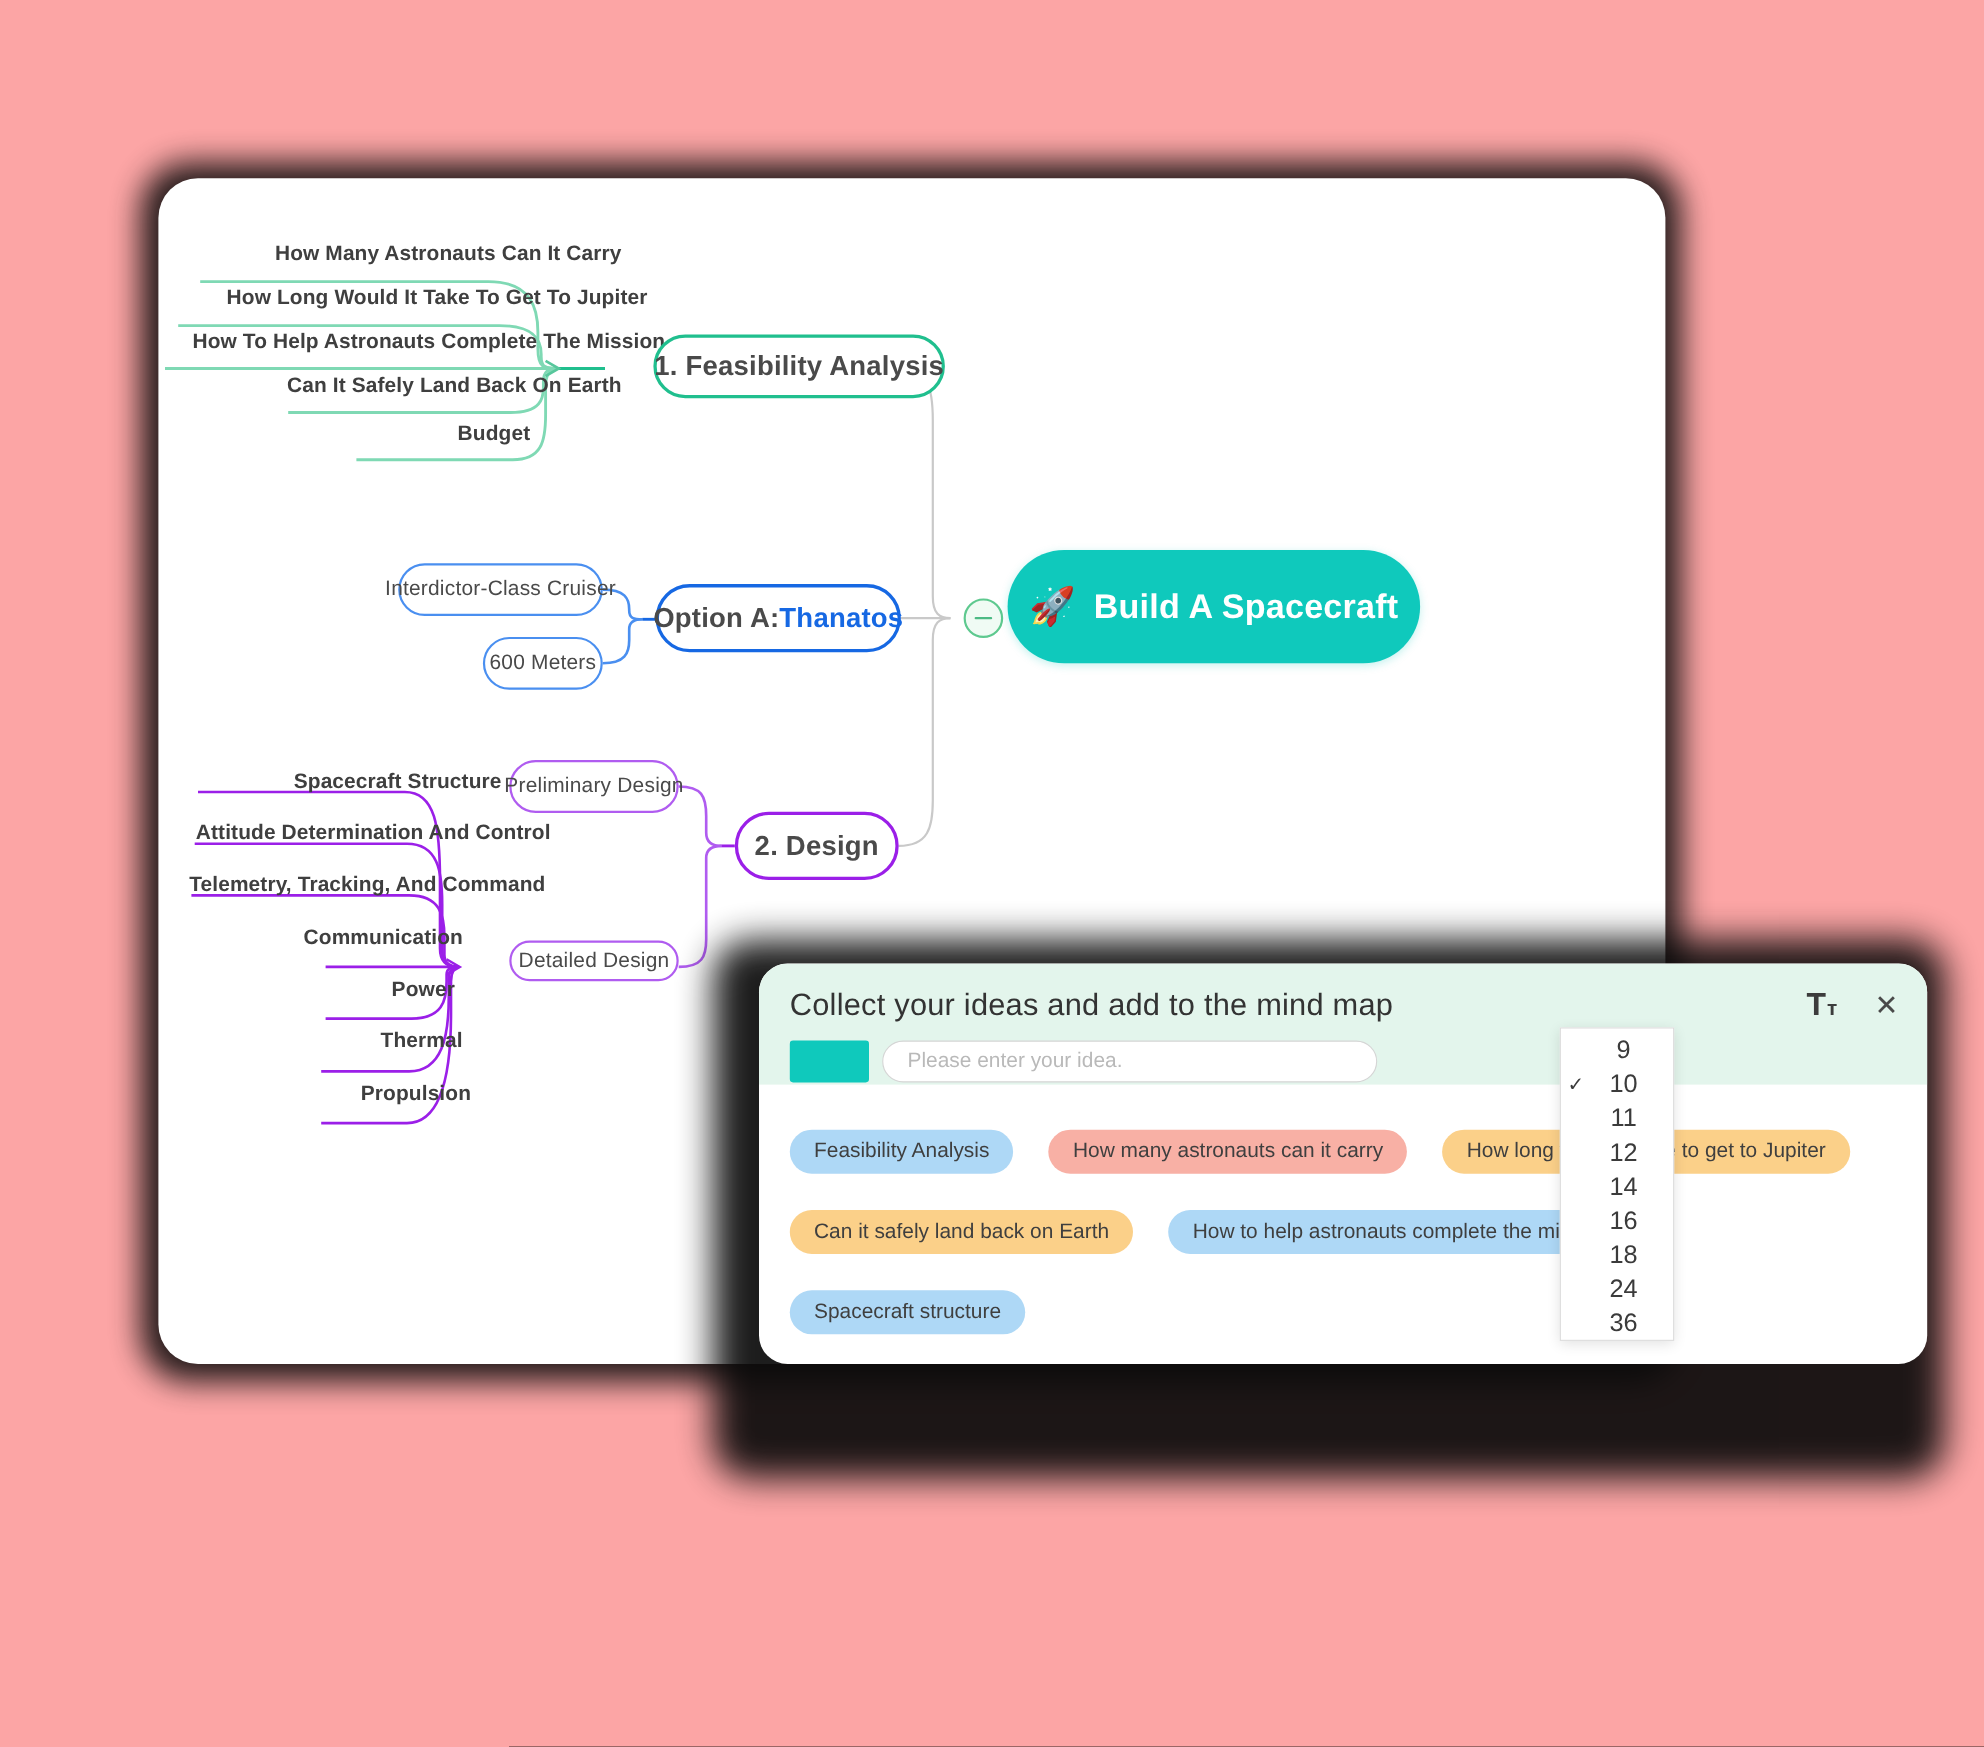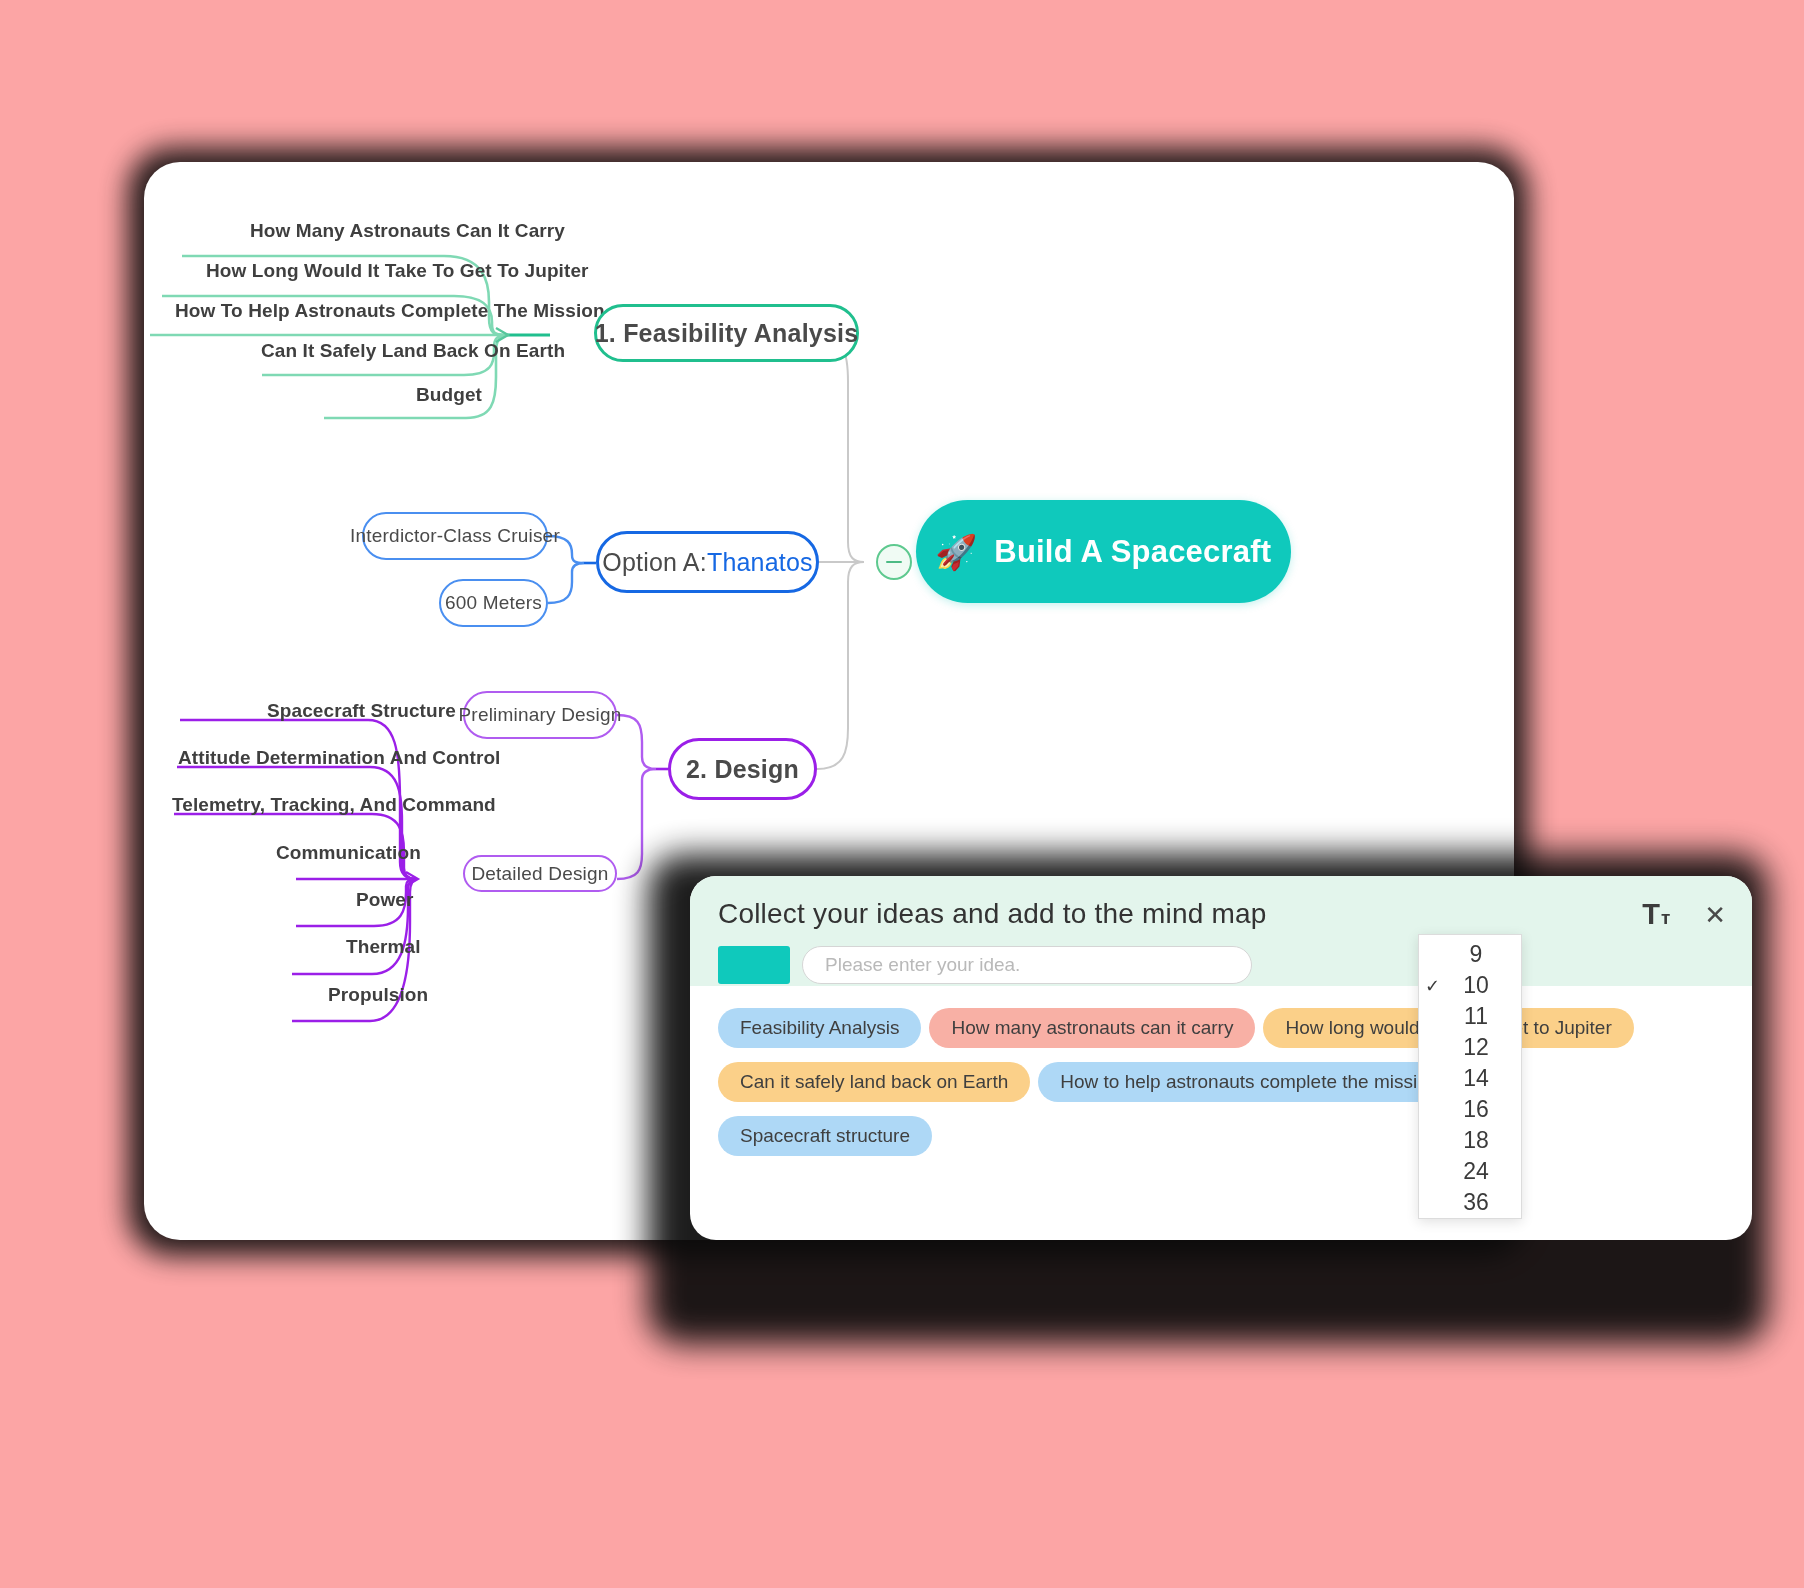--- a/index.html
+++ b/index.html
@@ -45,21 +45,21 @@
   }
   .node.central {
     background: #0FC9BC;
     color: #ffffff;
     border: none;
     font-size: 31px; font-weight: 700;
     gap: 16px;
     box-shadow: 0 2px 8px rgba(15,201,188,.25);
   }
   .node.green  { border: 3px solid #20BF8E; font-size: 25px; font-weight: 700; }
-  .node.blue   { border: 3px solid #1668E3; font-size: 25px; font-weight: 400; }
+  .node.blue   { border: 3px solid #1668E3; font-size: 25px; font-weight: 700; }
   .node.purple { border: 3px solid #9B1FE8; font-size: 25px; font-weight: 700; }
   .node.sub-blue   { border: 2px solid #4a8ff0; font-size: 19px; font-weight: 500; color:#4a4a4a;}
   .node.sub-purple { border: 2px solid #b05cf0; font-size: 19px; font-weight: 500; color:#4a4a4a;}
 
   .accent-blue { color: #1668E3; }
 
   
   .leaf {
     position: absolute;
     font-size: 19px;
@@ -146,21 +146,21 @@
   }
   .fontsize-icon .big { font-size: 29px; }
   .fontsize-icon .small { font-size: 19px; }
   .close-icon {
     font-size: 26px; color: #4a4a4a; line-height: 1;
     font-family: "DejaVu Sans", sans-serif;
   }
 
   .panel-body { padding: 22px 28px; }
   .tag-rows { display: flex; flex-direction: column; gap: 14px; }
-  .tag-row  { display: flex; gap: 8px; flex-wrap: nowrap; }
+  .tag-row  { display: flex; gap: 32px; flex-wrap: nowrap; margin-top: 19px; }
   .tag {
     border-radius: 999px;
     padding: 9px 22px;
     font-size: 19px;
     color: #3f3f3f;
     white-space: nowrap;
   }
   .tag-blue   { background: #AED8F6; }
   .tag-pink   { background: #F8B0A5; }
   .tag-orange { background: #FBD089; }

